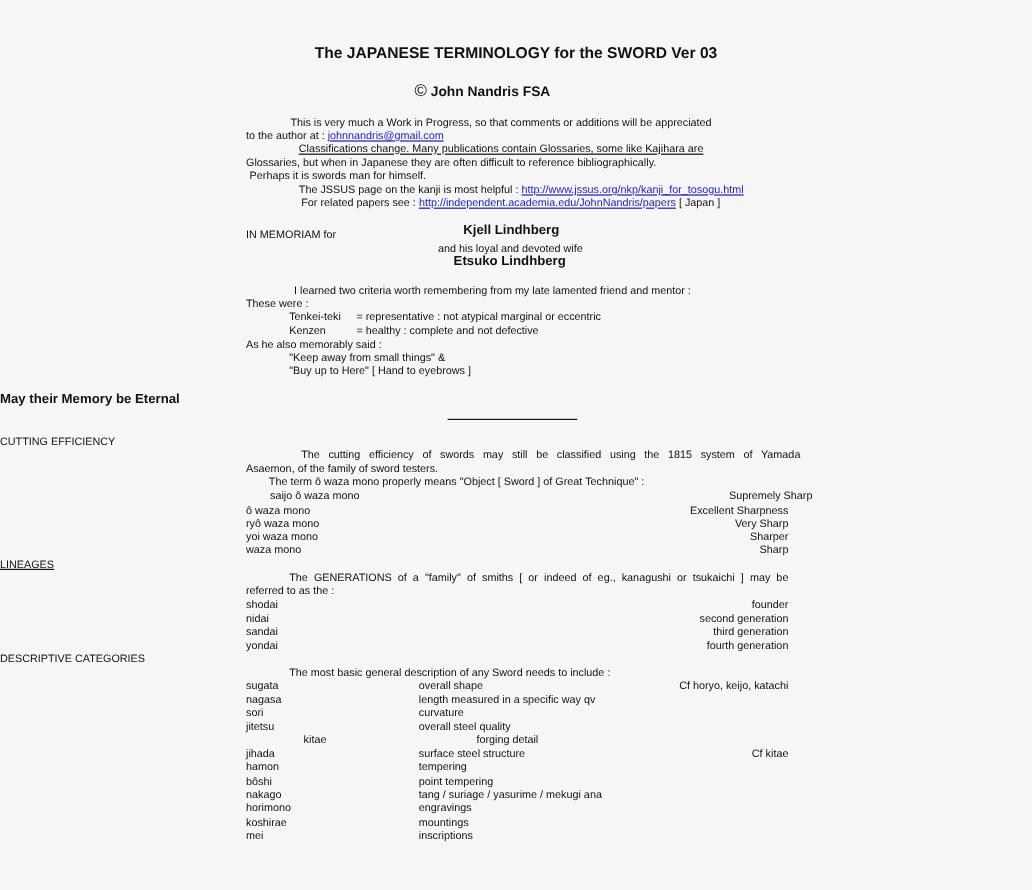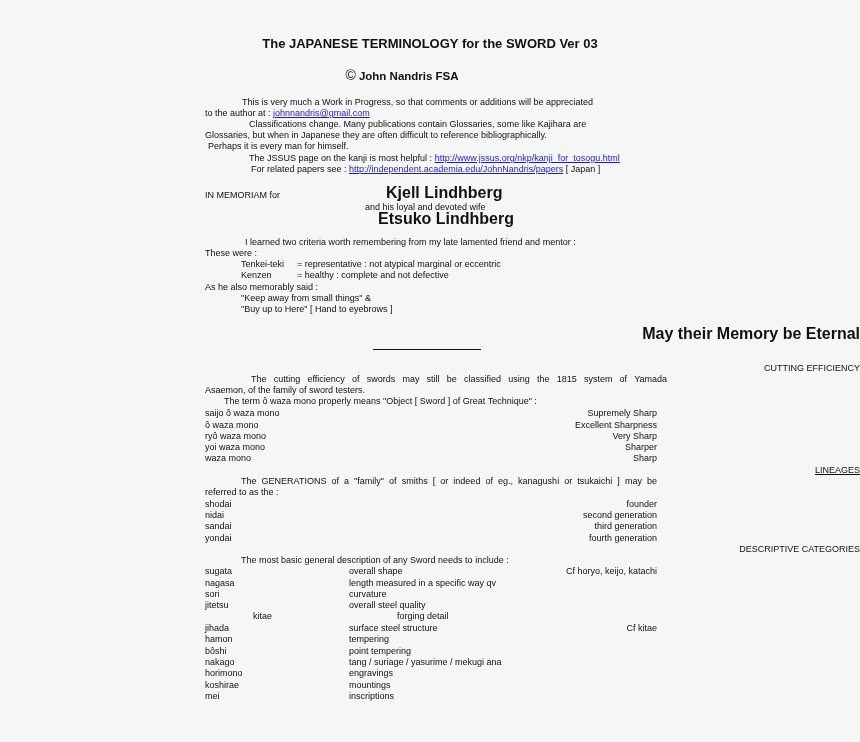--- a/index.html
+++ b/index.html
@@ -4,45 +4,45 @@
   <style>
     html, body { margin:0; padding:0; }
     body {
       width:860px; height:742px; background:#f6f6f6; position:relative; overflow:hidden;
       font-family:"Liberation Sans", sans-serif; color:#111; font-size:9px;
     }
     .abs { position:absolute; white-space:nowrap; line-height:11px; }
     .title { font-weight:bold; font-size:13px; left:0; width:860px; text-align:center; top:38px; }
     .author { font-weight:bold; font-size:11.5px; left:0; width:804px; text-align:center; top:70px; }
     a.link { color:#1a1ad0; text-decoration:underline; }
-    .center { left:0; width:860px; text-align:right; }
-    .b12 { font-weight:bold; font-size:16px; }
+    .center { left:0; width:860px; text-align:left; }
+    .b12 { font-weight:bold; font-size:11px; }
     .rule { position:absolute; left:373px; top:349px; width:108px; height:1px; background:#111; }
     .row { position:absolute; left:205px; width:452px; height:11px; line-height:11px; }
     .row .l { position:absolute; left:0; }
     .row .m { position:absolute; left:144px; }
     .row .r { position:absolute; right:0; }
   </style>
 </head>
 <body>
 
 <div class="abs title">The JAPANESE TERMINOLOGY for the SWORD Ver 03</div>
 <div class="abs author">
   <span style="font-size:14px;font-weight:normal;">©</span>
   <span>John Nandris FSA</span>
 </div>
 
 <div class="abs" style="left:242px;top:97px;">This is very much a Work in Progress, so that comments or additions will be appreciated</div>
 <div class="abs" style="left:205px;top:108px;">
   <span>to the author at :</span>
   <a class="link">johnnandris@gmail.com</a>
 </div>
-<div class="abs" style="left:249px;top:119px;">Classifications change. Many publications contain Glossaries, some like Kajihara are</div>
+<div class="abs" style="left:249px;top:119px;text-decoration:underline;">Classifications change. Many publications contain Glossaries, some like Kajihara are</div>
 <div class="abs" style="left:205px;top:130px;">Glossaries, but when in Japanese they are often difficult to reference bibliographically.</div>
-<div class="abs" style="left:208px;top:141px;">Perhaps it is every man for himself.</div>
+<div class="abs" style="left:208px;top:141px;">Perhaps it is swords man for himself.</div>
 <div class="abs" style="left:249px;top:153px;">
   <span>The JSSUS page on the kanji is most helpful :</span>
   <a class="link">http://www.jssus.org/nkp/kanji_for_tosogu.html</a>
 </div>
 <div class="abs" style="left:251px;top:164px;">
   <span>For related papers see :</span>
   <a class="link">http://independent.academia.edu/JohnNandris/papers</a>
   <span>[ Japan ]</span>
 </div>
 
@@ -62,21 +62,21 @@
 <div class="abs" style="left:241px;top:304px;">"Buy up to Here" [ Hand to eyebrows ]</div>
 
 <div class="abs center b12" style="top:328px;">May their Memory be Eternal</div>
 <div class="rule"></div>
 
 <div class="abs center" style="top:363px;">CUTTING EFFICIENCY</div>
 <div class="abs" style="left:241px;top:374px;width:416px;text-align:justify;text-align-last:justify;margin-left:10px;">The cutting efficiency of swords may still be classified using the 1815 system of Yamada</div>
 <div class="abs" style="left:205px;top:385px;">Asaemon, of the family of sword testers.</div>
 <div class="abs" style="left:224px;top:396px;">The term ô waza mono properly means "Object [ Sword ] of Great Technique" :</div>
 
-<div class="row" style="top:408px;">
+<div class="row" style="top:408px;margin-left:20px;">
   <span class="l">saijo ô waza mono</span>
   <span class="r">Supremely Sharp</span>
 </div>
 <div class="row" style="top:420px;">
   <span class="l">ô waza mono</span>
   <span class="r">Excellent Sharpness</span>
 </div>
 <div class="row" style="top:431px;">
   <span class="l">ryô waza mono</span>
   <span class="r">Very Sharp</span>

